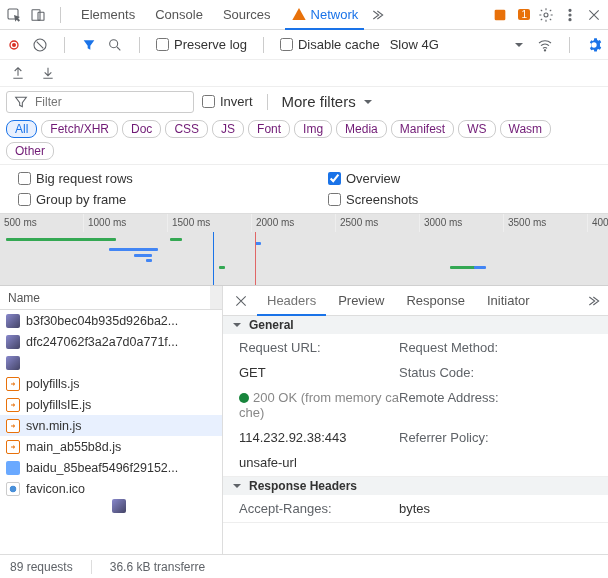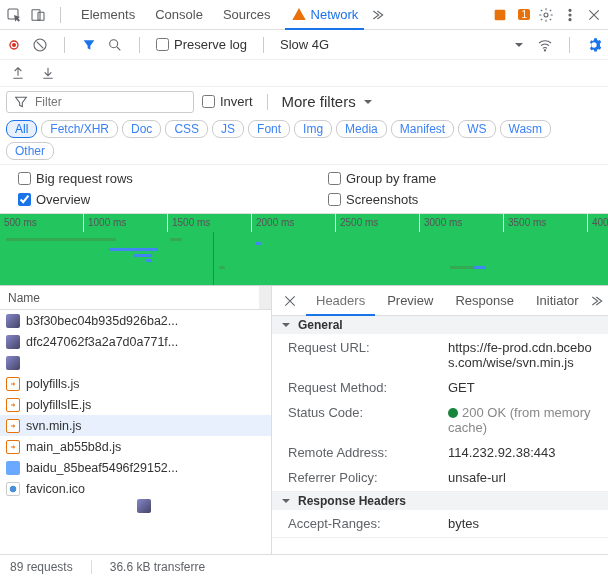--- a/index.html
+++ b/index.html
@@ -21,38 +21,38 @@
   .tb2 { height: 30px; padding: 0 6px; gap: 10px; border-bottom: 1px solid #eee; }
   .chk { display: flex; align-items: center; gap: 5px; cursor: pointer; color: #333; font-size: 13px;}
   .chk input { width: 13px; height: 13px; accent-color: #1a73e8; }
   .tb3 { height: 26px; padding: 0 10px; gap: 14px; }
 
   
   .filterbar { height: 30px; padding: 13px 6px; gap: 8px; border-top: 1px solid #eee; }
   .filterbox { display: flex; align-items: center; border: 1px solid #ccc; border-radius: 3px; height: 22px; padding: 0 6px; gap: 6px; width: 188px; }
   .filterbox input { border: none; outline: none; font-size: 12px; flex: 1; color: #888; }
   .chipbox { padding: 4px 6px; display: flex; gap: 4px; flex-wrap: wrap; border-bottom: 1px solid #eee; }
-  .chip { border: 1px solid #ccc; border-radius: 8px; padding: 1px 8px; font-size: 12px; cursor: pointer; color: #3b82f6; }
+  .chip { border: 1px solid #ccc; border-radius: 8px; padding: 1px 8px; font-size: 12px; cursor: pointer; color: #701a75; }
   .chip.active { background: #e8f0fe; border-color: #1a73e8; color: #1a73e8; }
 
   
   .optgrid { display: grid; grid-template-columns: 300px 1fr; padding: 6px 18px; gap: 6px 10px; border-bottom: 1px solid #ddd; font-size: 13px;}
 
   
-  .timeline { height: 72px; border-bottom: 1px solid #d0d0d0; position: relative; background: #22c55e; overflow: hidden; }
+  .timeline { height: 72px; border-bottom: 1px solid #d0d0d0; position: relative; background: #e5e5e5; overflow: hidden; }
   .ticks { display: flex; height: 18px; font-size: 10px; color: #555; }
   .ticks div { flex: 0 0 84px; border-right: 1px solid #eee; padding-left: 4px; height: 100%; line-height: 18px; }
   .tlbody { position: absolute; top: 18px; left: 0; right: 0; bottom: 0; }
   .vline { position: absolute; top: 18px; bottom: 0; width: 1px; background: #1a73e8; }
   .vline.red { background: #e06666; }
   .bar { position: absolute; height: 3px; border-radius: 1px; }
 
   
   .main { display: flex; height: 268px; }
-  .left { width: 272px; display: flex; flex-direction: column; border-right: 1px solid #ddd; }
+  .left { width: 223px; display: flex; flex-direction: column; border-right: 1px solid #ddd; }
   .left .hdr { height: 24px; border-bottom: 1px solid #ddd; display: flex; align-items: center; padding: 0 8px; font-size: 12px; color: #555; position: relative; }
   .left .hdr::after { content: ""; position: absolute; right: 0; top: 0; bottom: 0; width: 12px; background: #eee; }
   .filelist { flex: 1; overflow: hidden; }
   .filelist .item { display: flex; align-items: center; height: 21px; padding: 0 6px; gap: 6px; cursor: pointer; white-space: nowrap; overflow: hidden; text-overflow: ellipsis; font-size: 12.5px;}
   .filelist .item.selected { background: #e8f0fe; }
   .ficon { width: 14px; height: 14px; flex: 0 0 14px; display: inline-block; border-radius: 2px; }
   .ficon.img { background: linear-gradient(135deg,#88c,#446); }
   .ficon.js { background: #fff; border: 1px solid #e8710a; position: relative; }
   .ficon.js::after { content: ""; position: absolute; inset: 3px; background: #e8710a; clip-path: polygon(0 40%, 60% 40%, 60% 0, 100% 50%, 60% 100%, 60% 60%, 0 60%); transform: scale(0.7); }
   .ficon.other { background: #6aa9ff; }
@@ -158,20 +158,24 @@
         <circle cx="10" cy="10" r="6"></circle>
         <path d="M20 20l-5-5"></path>
       </svg>
     </span>
   <div class="sep"></div>
   <label class="chk">
       <input type="checkbox" style="">
       <span>Preserve log</span>
     </label>
   <div class="sep"></div>
+  <label class="chk">
+      <input type="checkbox" style="">
+      <span>Disable cache</span>
+    </label>
   <span style="color:#333;font-size:13px">Slow 4G</span>
   <div class="spacer"></div>
   <span class="icon fill">
       <svg viewBox="0 0 24 24">
         <path d="M6 9l6 6 6-6z"></path>
       </svg>
     </span>
   <span class="icon">
       <svg viewBox="0 0 24 24">
         <path d="M3 9a14 14 0 0 1 18 0"></path>
@@ -239,26 +243,26 @@
     <div class="chip">Wasm</div>
     <div class="chip">Other</div>
   </div>
 
 <div class="optgrid">
   <label class="chk">
       <input type="checkbox" style="">
       <span>Big request rows</span>
     </label>
   <label class="chk">
-      <input type="checkbox" style="">
-      <span>Group by frame</span>
-    </label>
-  <label class="chk">
       <input type="checkbox" checked="" style="">
       <span>Overview</span>
+    </label>
+  <label class="chk">
+      <input type="checkbox" style="">
+      <span>Group by frame</span>
     </label>
   <label class="chk">
       <input type="checkbox" style="">
       <span>Screenshots</span>
     </label>
 </div>
 
 <div class="timeline">
   <div class="ticks" id="ticks">
       <div>500 ms</div>
@@ -352,21 +356,20 @@
       <div class="shdr">
         <span class="icon fill">
             <svg viewBox="0 0 24 24">
               <path d="M6 9l6 6 6-6z"></path>
             </svg>
           </span>
         <span>General</span>
       </div>
       <div class="kv">
         <div class="k">Request URL:</div>
-        <div class="v">https://fe-prod.cdn.bcebos.com/wise/svn.min.js</div>
         <div class="k">Request Method:</div>
         <div class="v">GET</div>
         <div class="k">Status Code:</div>
         <div class="v" style="color:#888"><span class="statusdot"></span><span>200 OK (from memory cache)</span></div>
         <div class="k">Remote Address:</div>
         <div class="v">114.232.92.38:443</div>
         <div class="k">Referrer Policy:</div>
         <div class="v">unsafe-url</div>
       </div>
     </div>

